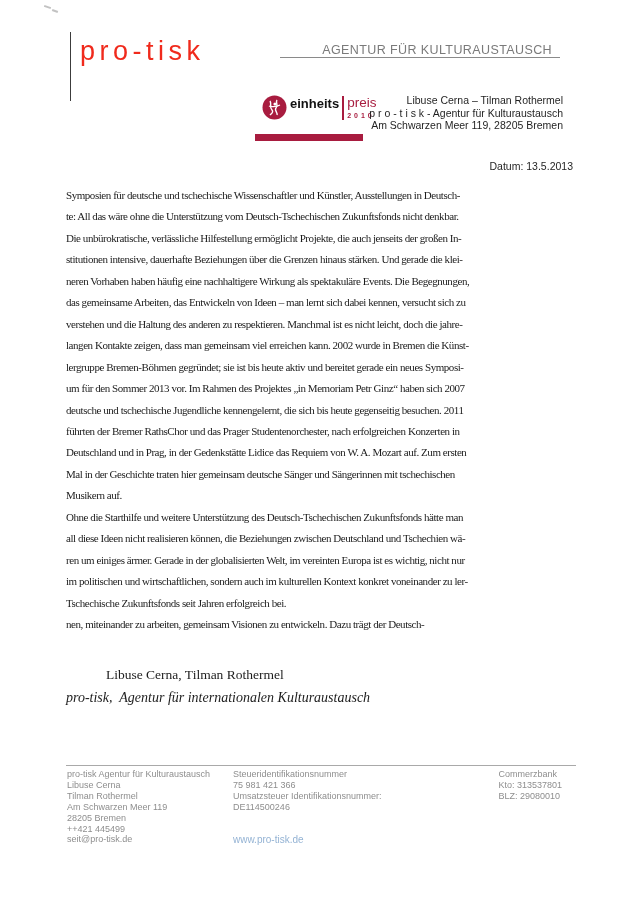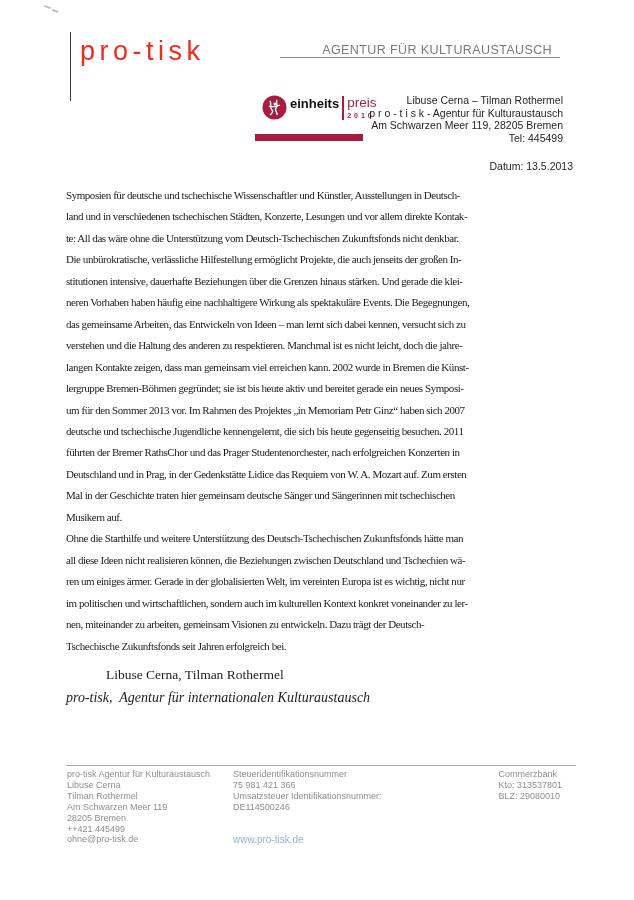--- a/index.html
+++ b/index.html
@@ -113,62 +113,60 @@
       <span class="aw2">preis</span>
       <span class="aw3">2010</span>
     </span>
   </div>
   <div class="award-bar"></div>
 
   <div class="addr">
     <div>Libuse Cerna – Tilman Rothermel</div>
     <div>p r o - t i s k - Agentur für Kulturaustausch</div>
     <div>Am Schwarzen Meer 119, 28205 Bremen</div>
-    <div>Tel: 445499</div>
   </div>
   <div class="datum">Datum: 13.5.2013</div>
 
   <div class="body-text">
     <div class="bl">Symposien für deutsche und tschechische Wissenschaftler und Künstler, Ausstellungen in Deutsch-</div>
-    <div class="bl">land und in verschiedenen tschechischen Städten, Konzerte, Lesungen und vor allem direkte Kontak-</div>
     <div class="bl">te: All das wäre ohne die Unterstützung vom Deutsch-Tschechischen Zukunftsfonds nicht denkbar.</div>
     <div class="bl">Die unbürokratische, verlässliche Hilfestellung ermöglicht Projekte, die auch jenseits der großen In-</div>
     <div class="bl">stitutionen intensive, dauerhafte Beziehungen über die Grenzen hinaus stärken. Und gerade die klei-</div>
     <div class="bl">neren Vorhaben haben häufig eine nachhaltigere Wirkung als spektakuläre Events. Die Begegnungen,</div>
     <div class="bl">das gemeinsame Arbeiten, das Entwickeln von Ideen – man lernt sich dabei kennen, versucht sich zu</div>
     <div class="bl">verstehen und die Haltung des anderen zu respektieren. Manchmal ist es nicht leicht, doch die jahre-</div>
     <div class="bl">langen Kontakte zeigen, dass man gemeinsam viel erreichen kann. 2002 wurde in Bremen die Künst-</div>
     <div class="bl">lergruppe Bremen-Böhmen gegründet; sie ist bis heute aktiv und bereitet gerade ein neues Symposi-</div>
     <div class="bl">um für den Sommer 2013 vor. Im Rahmen des Projektes „in Memoriam Petr Ginz“ haben sich 2007</div>
     <div class="bl">deutsche und tschechische Jugendliche kennengelernt, die sich bis heute gegenseitig besuchen. 2011</div>
     <div class="bl">führten der Bremer RathsChor und das Prager Studentenorchester, nach erfolgreichen Konzerten in</div>
     <div class="bl">Deutschland und in Prag, in der Gedenkstätte Lidice das Requiem von W. A. Mozart auf. Zum ersten</div>
     <div class="bl">Mal in der Geschichte traten hier gemeinsam deutsche Sänger und Sängerinnen mit tschechischen</div>
     <div class="bl">Musikern auf.</div>
     <div class="bl">Ohne die Starthilfe und weitere Unterstützung des Deutsch-Tschechischen Zukunftsfonds hätte man</div>
     <div class="bl">all diese Ideen nicht realisieren können, die Beziehungen zwischen Deutschland und Tschechien wä-</div>
     <div class="bl">ren um einiges ärmer. Gerade in der globalisierten Welt, im vereinten Europa ist es wichtig, nicht nur</div>
     <div class="bl">im politischen und wirtschaftlichen, sondern auch im kulturellen Kontext konkret voneinander zu ler-</div>
+    <div class="bl">Tschechische Zukunftsfonds seit Jahren erfolgreich bei.</div>
     <div class="bl">nen, miteinander zu arbeiten, gemeinsam Visionen zu entwickeln. Dazu trägt der Deutsch-</div>
-    <div class="bl">Tschechische Zukunftsfonds seit Jahren erfolgreich bei.</div>
   </div>
 
   <div class="sig-names">Libuse Cerna, Tilman Rothermel</div>
   <div class="sig-org">pro-tisk,  Agentur für internationalen Kulturaustausch</div>
 
   <div class="footer-rule"></div>
 
   <div class="fcol f1">
     <div>pro-tisk Agentur für Kulturaustausch</div>
     <div>Libuse Cerna</div>
     <div>Tilman Rothermel</div>
     <div>Am Schwarzen Meer 119</div>
     <div>28205 Bremen</div>
     <div>++421 445499</div>
-    <div>ohne@pro-tisk.de</div>
+    <div>seit@pro-tisk.de</div>
   </div>
 
   <div class="fcol f2">
     <div>Steueridentifikationsnummer</div>
     <div>75 981 421 366</div>
     <div>Umsatzsteuer Identifikationsnummer:</div>
     <div>DE114500246</div>
   </div>
 
   <a class="flink">www.pro-tisk.de</a>

